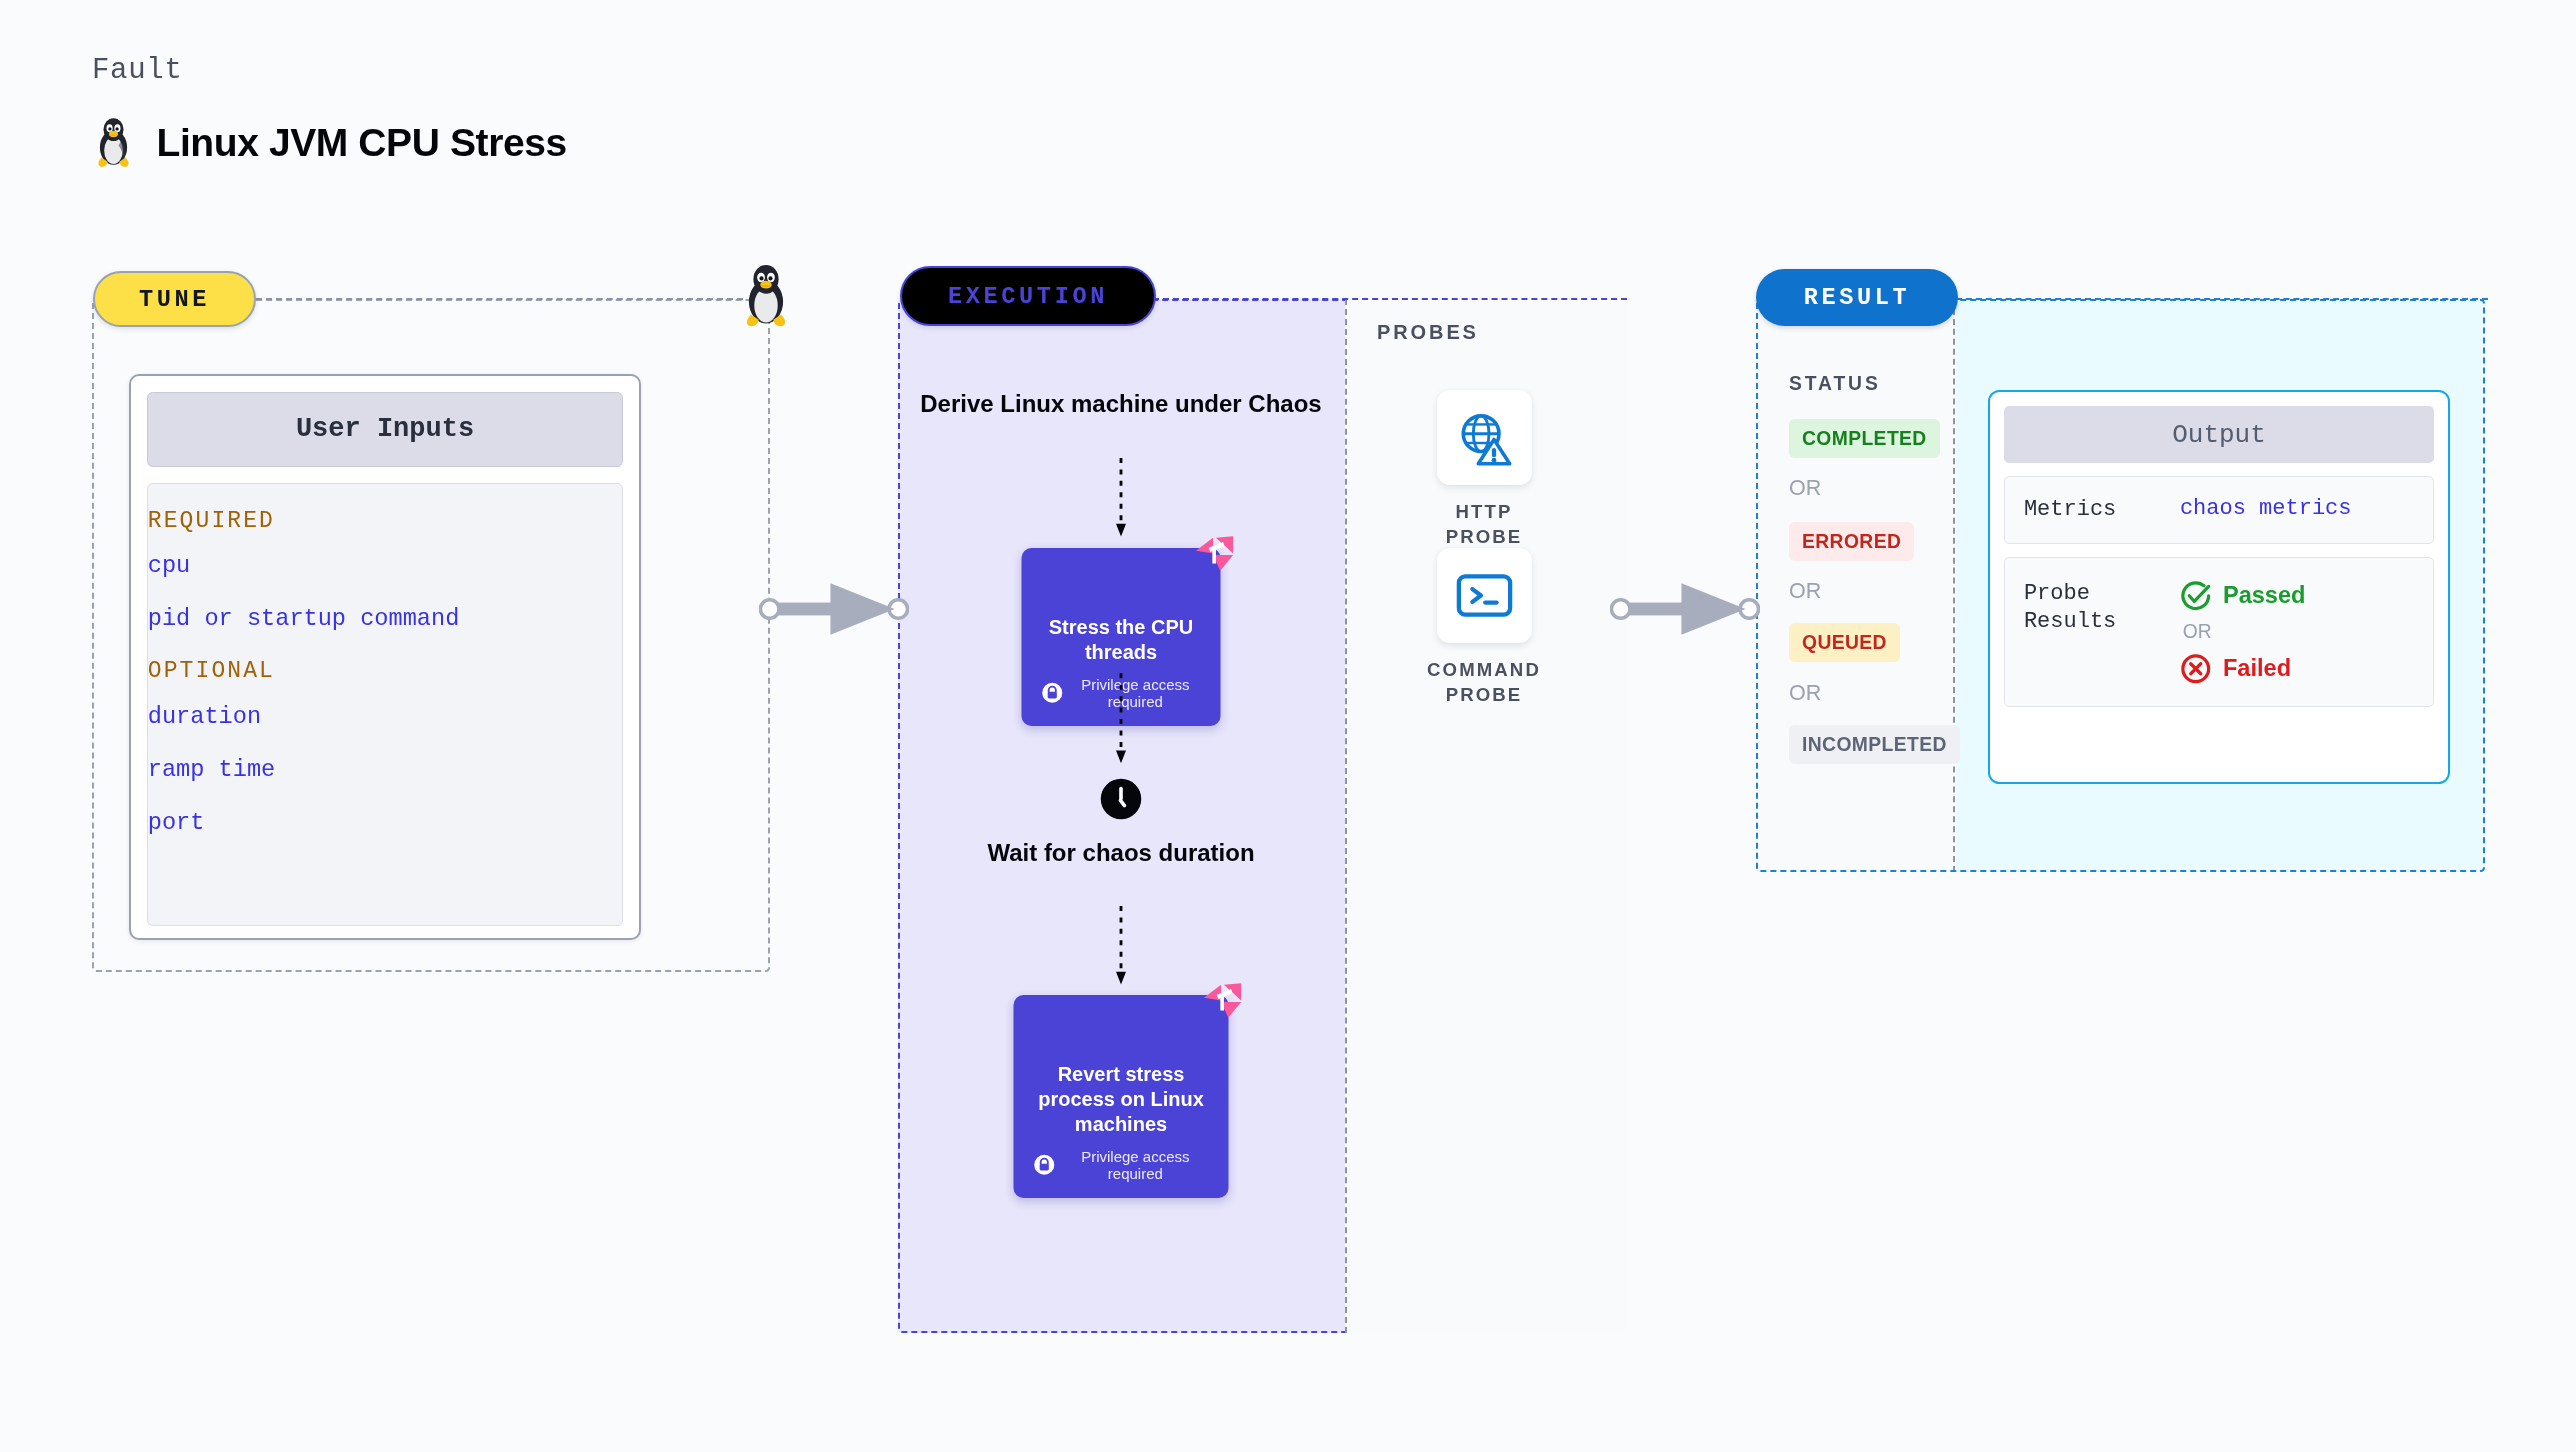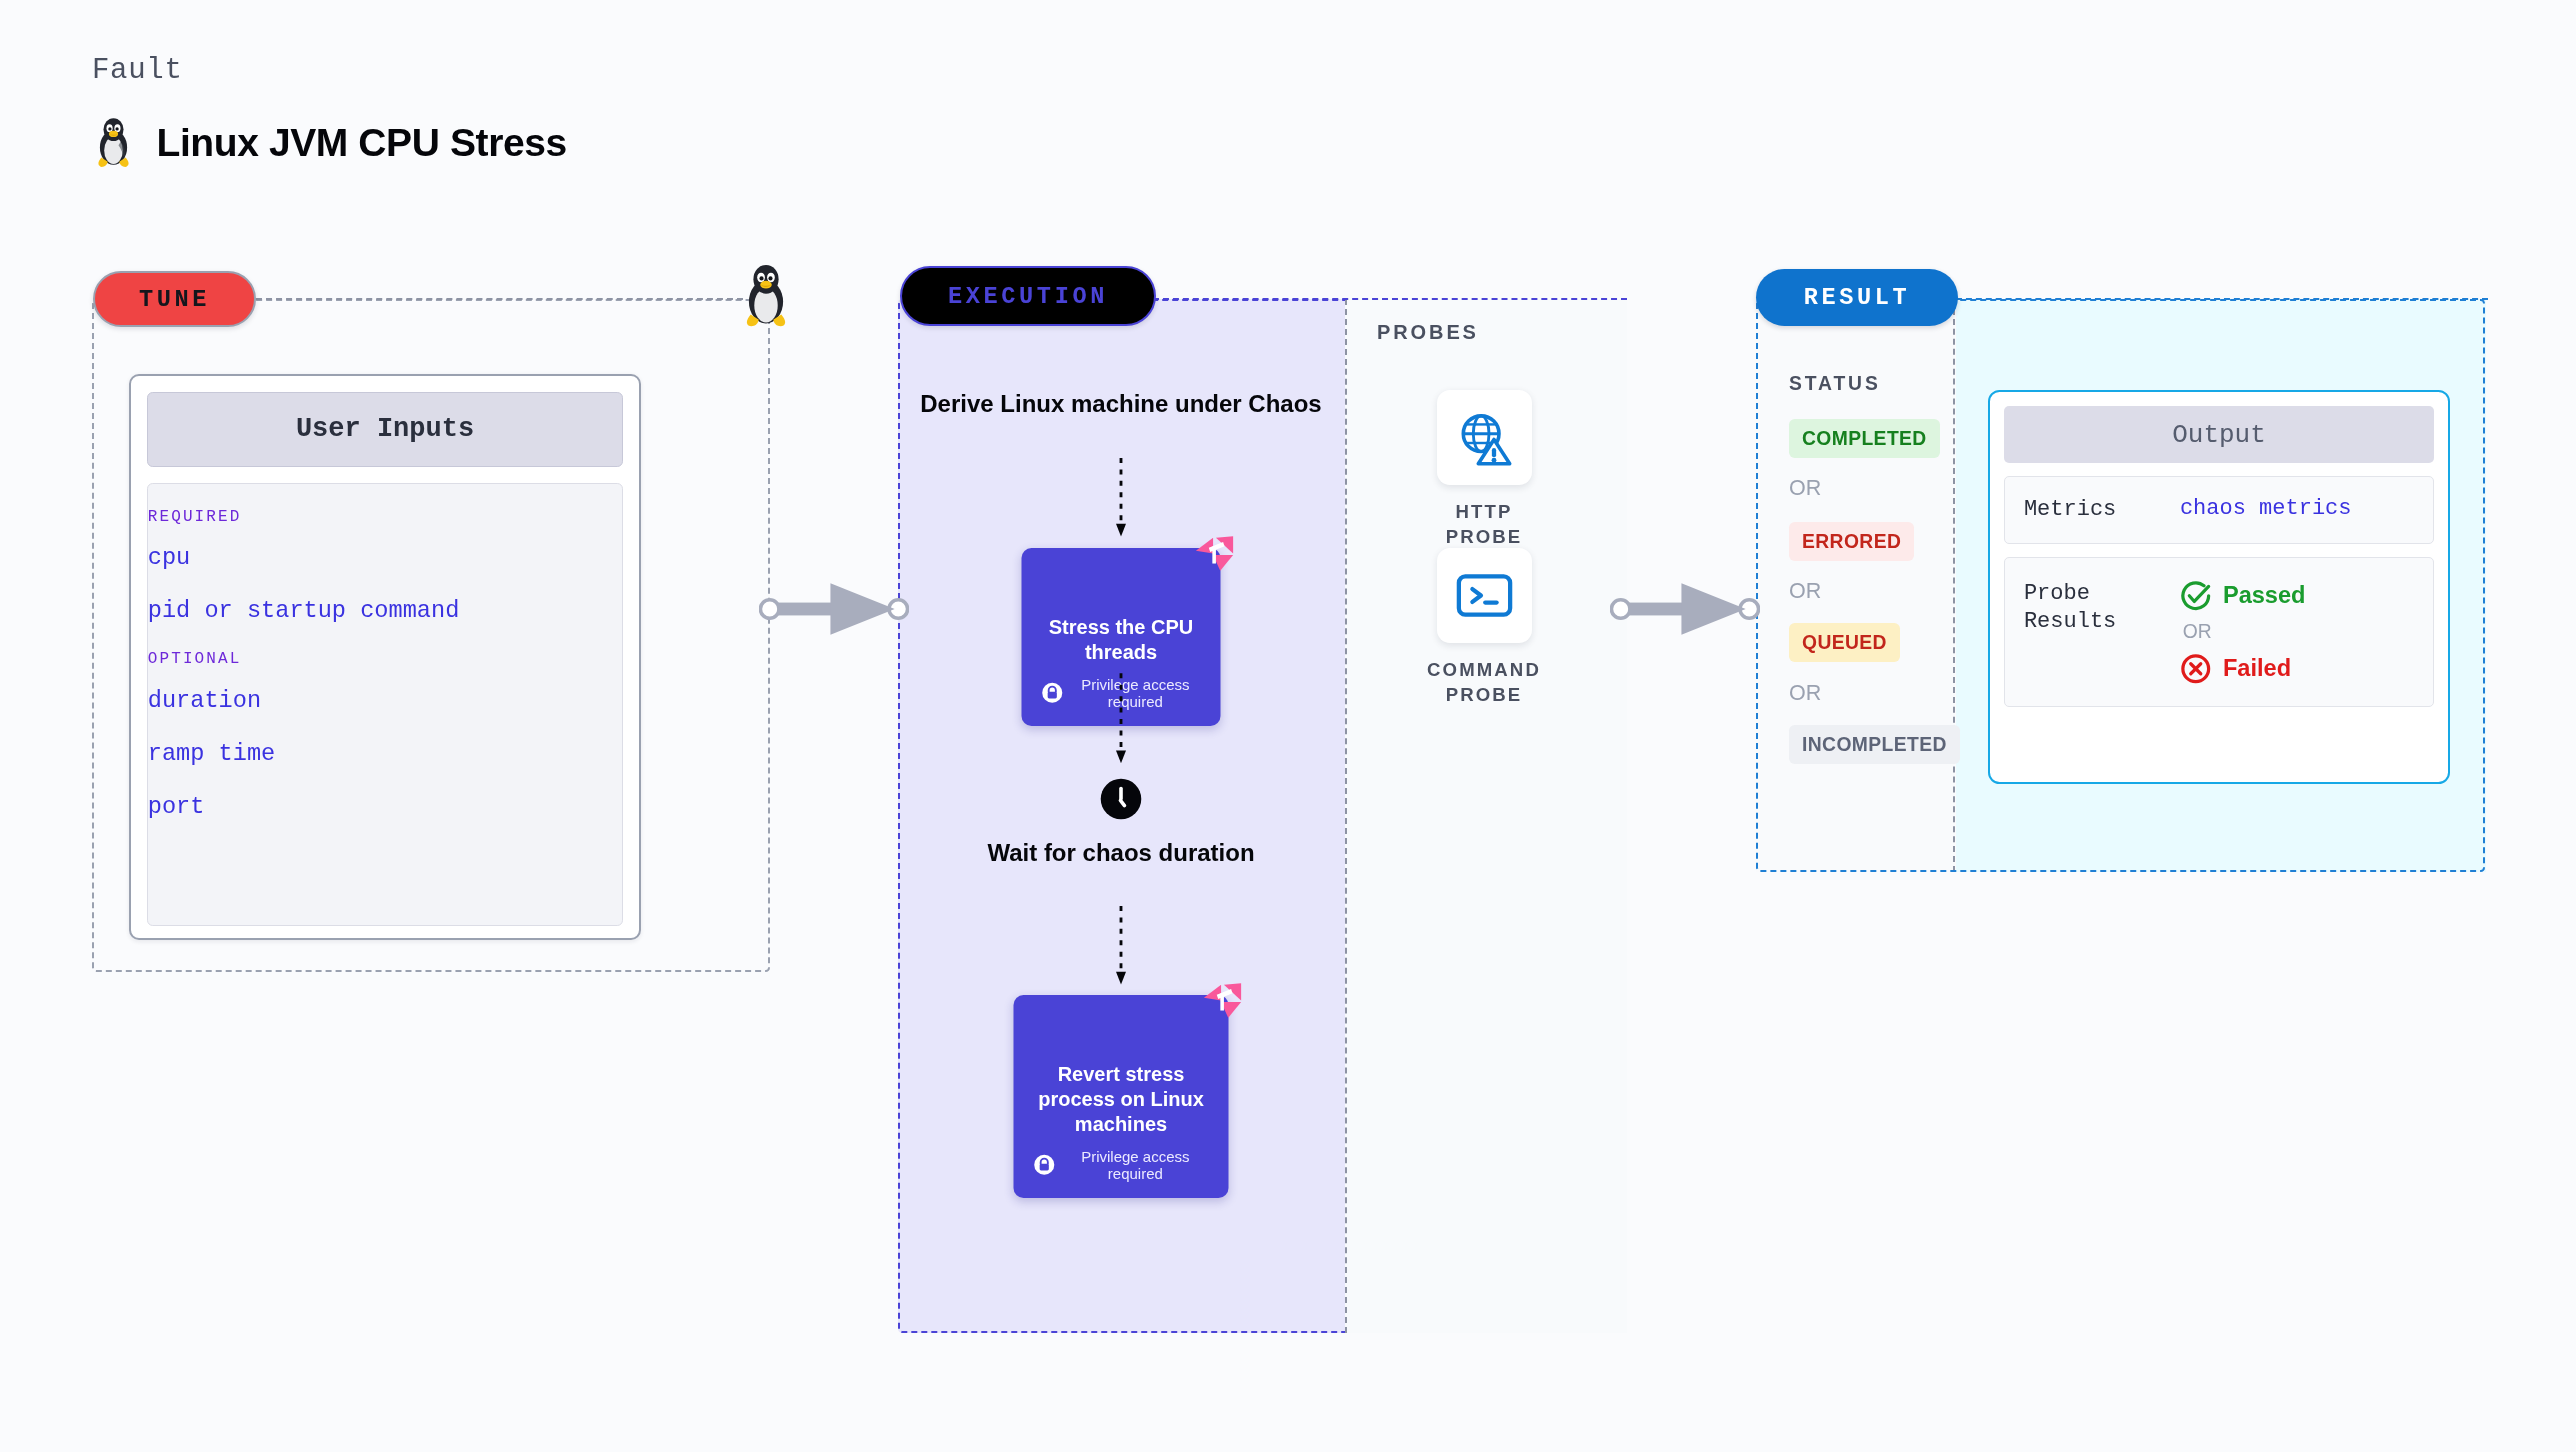--- a/index.html
+++ b/index.html
@@ -49,21 +49,21 @@
   }
 
   
   .badge {
     position: absolute; display: flex; align-items: center; justify-content: center;
     border-radius: 72px; font-family: "Liberation Mono", monospace;
     font-weight: 700; letter-spacing: 3.6px; white-space: nowrap;
   }
   .badge-tune {
     left: 93px; top: 271px; width: 163px; height: 56px;
-    background: #ef4444; border: 2.1px solid #9aa1b0; color: #14161d; font-size: 23.6px;
+    background: #fde047; border: 2.1px solid #9aa1b0; color: #14161d; font-size: 23.6px;
     box-shadow: 0 2.1px 5px rgba(20,25,50,.13);
   }
   .badge-exec {
     left: 900px; top: 266px; width: 256px; height: 60px;
     background: #000000; border: 2.9px solid #4a43d6; color: #4a43d6; font-size: 23.6px;
     box-shadow: 0 2.1px 5px rgba(20,25,50,.13);
   }
   .badge-result {
     left: 1756px; top: 269px; width: 202px; height: 57px;
     background: #0f73cd; border: none; color: #ffffff; font-size: 23.6px;
@@ -92,21 +92,21 @@
   .ui-body {
     margin-top: 15.8px; height: 443px; background: #f3f4f8;
     border: 0.7px solid #dcdde6; border-radius: 5.7px; display: flex; padding: 24px 0 0 0;
   }
   .ui-label {
     width: 178px; padding-left: 24px;
     font-family: "Liberation Mono", monospace; font-size: 24px; color: #1d2130;
   }
   .ui-fields { flex: 1; padding-right: 14.3px; }
   .fld-group-title {
-    font-family: "Liberation Mono", monospace; font-size: 16px; color: #6d28d9;
+    font-family: "Liberation Mono", monospace; font-size: 23px; color: #a16207;
     letter-spacing: 2.1px; margin-bottom: 18.6px;
   }
   .fld {
     font-family: "Liberation Mono", monospace; font-size: 23.6px; color: #3a32e0;
     margin-bottom: 26px;
   }
   .fld:last-child { margin-bottom: 0; }
   .fld-group-title.opt { margin-top: 5.7px; }
 
   

